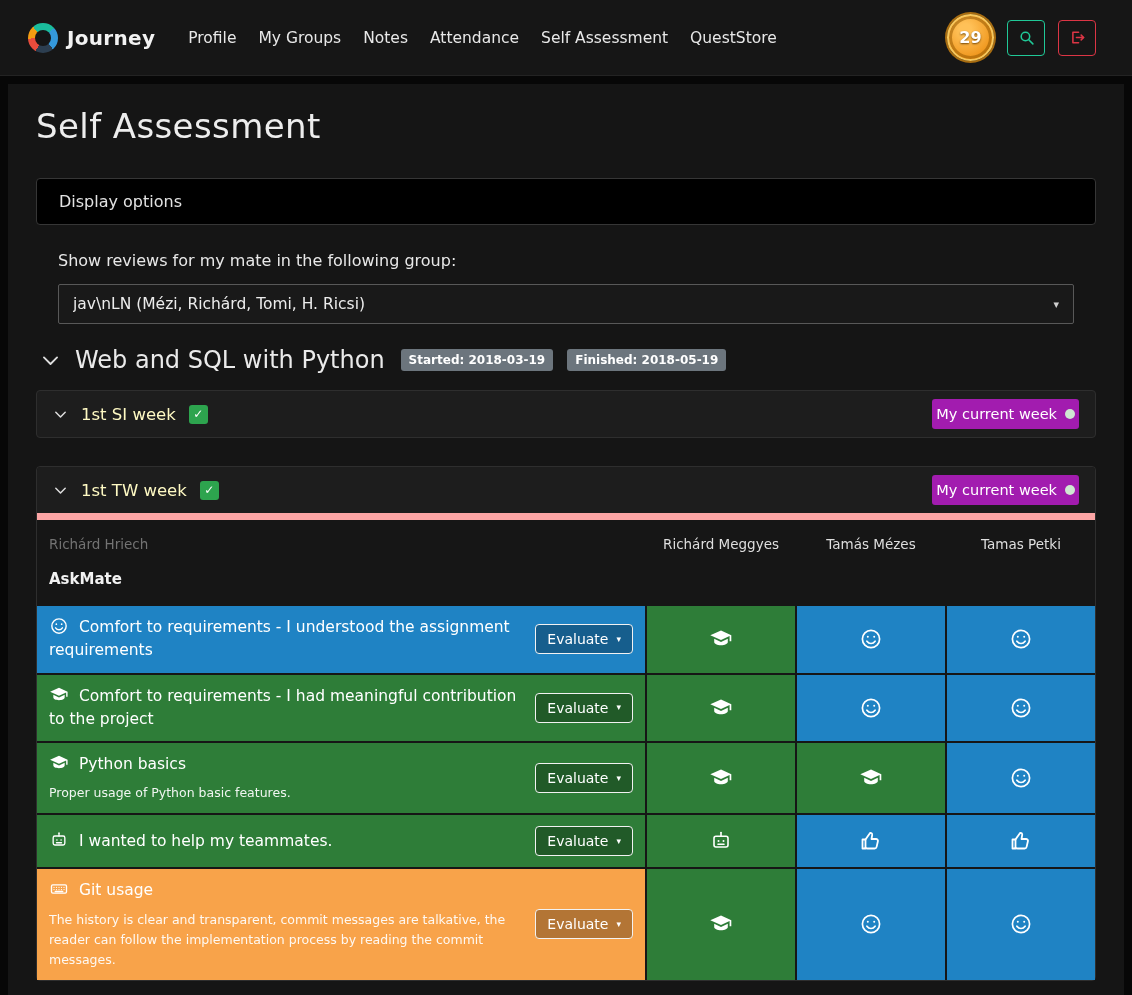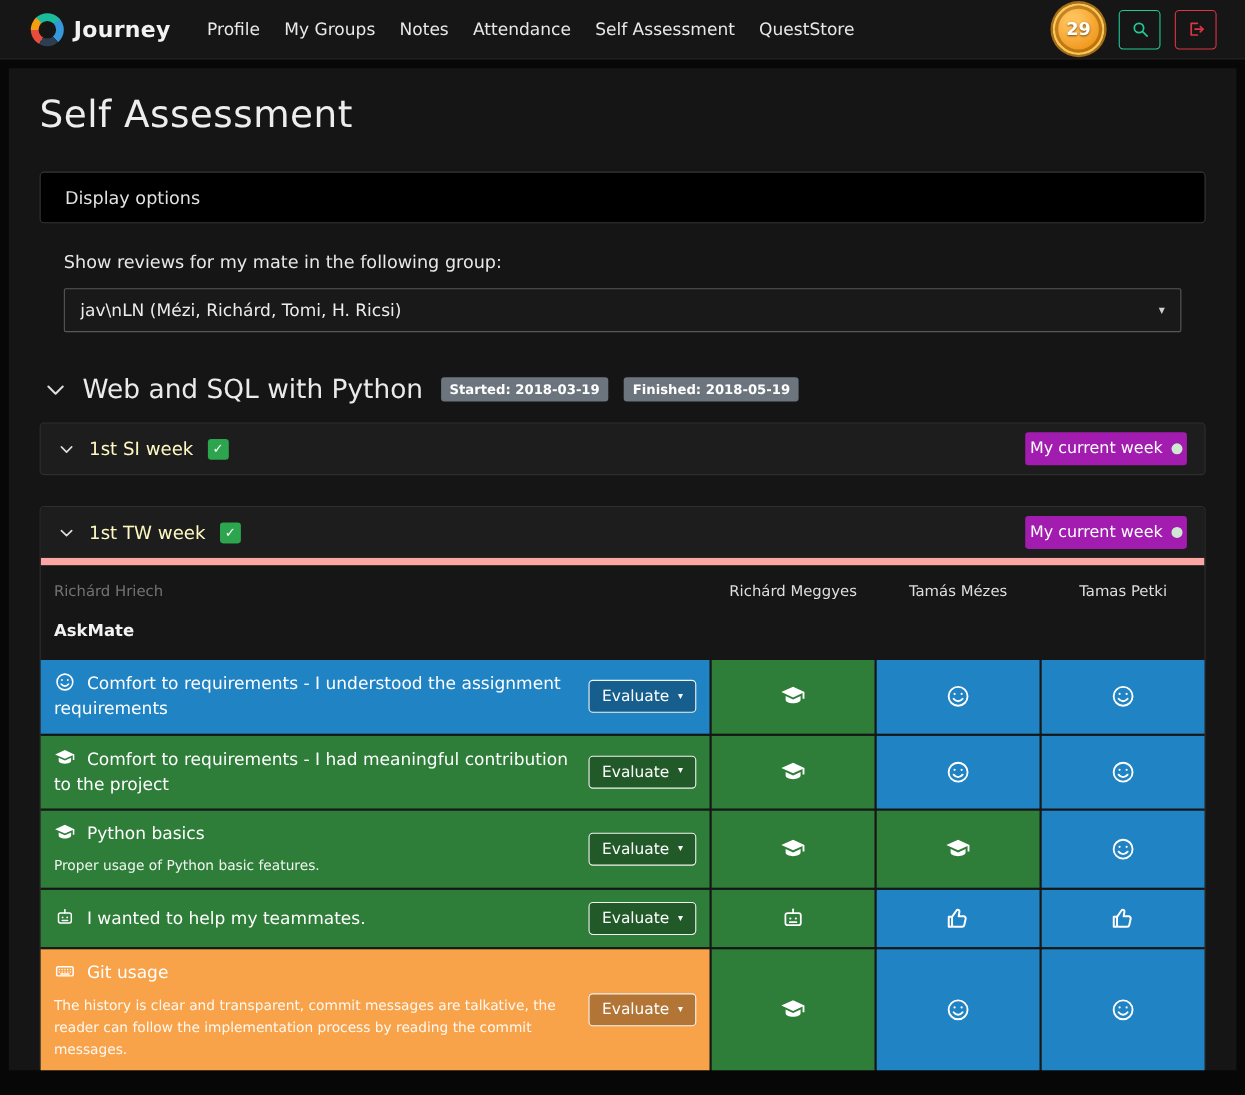--- a/index.html
+++ b/index.html
@@ -5,23 +5,23 @@
   * { box-sizing: border-box; margin: 0; padding: 0; }
   html, body {
     width: 1132px; height: 995px; overflow: hidden;
     background: #070707;
     font-family: "DejaVu Sans", "Liberation Sans", sans-serif;
     color: #e6e6e6;
   }
   
   .navbar {
     display: flex; align-items: center;
-    height: 54px; background: #161616;
+    height: 76px; background: #161616;
     border-bottom: 1px solid #232323;
-    padding: 0 26px 0 28px;
+    padding: 0 36px 0 28px;
   }
   .brand { display: flex; align-items: center; gap: 9px; margin-right: 22px; cursor: pointer; }
   .logo {
     width: 30px; height: 30px; border-radius: 50%; position: relative;
     background: conic-gradient(from 210deg, #e74c3c 0 16%, #f39c12 16% 30%, #1abc9c 30% 55%, #3498db 55% 80%, #2c3e50 80% 100%);
   }
   .logo::after { content:""; position:absolute; inset:7px; background:#161616; border-radius:50%; }
   .brand-name { font-size: 20px; font-weight: 600; color: #f2f2f2; letter-spacing: .3px; }
   .nav-links { display: flex; align-items: center; }
   .nav-link { color: #e8e8e8; font-size: 15.5px; padding: 8px 11px; cursor: pointer; white-space: nowrap; }
@@ -60,21 +60,21 @@
   select.group-select {
     width: 100%; appearance: none; -webkit-appearance: none;
     background: #191919; color: #ececec; border: 1px solid #585858;
     padding: 10px 14px; font-size: 15.5px; border-radius: 2px;
     font-family: inherit; cursor: pointer;
   }
   .select-caret { position: absolute; right: 15px; top: 50%; transform: translateY(-50%);
     color: #cfcfcf; font-size: 11px; pointer-events: none; }
 
   
-  .course-head { display: flex; align-items: center; gap: 14px; margin: 38px 0 16px; padding-left: 4px; }
+  .course-head { display: flex; align-items: center; gap: 14px; margin: 22px 0 16px; padding-left: 4px; }
   .chev { color: #dddddd; display: inline-flex; cursor: pointer; }
   .chev.lg svg { width: 21px; height: 21px; }
   .chev.sm svg { width: 15px; height: 15px; }
   .course-title { font-size: 24px; font-weight: 500; color: #eaeaea; margin-right: 2px; }
   .badge {
     background: #6c757d; color: #fff; font-size: 12px; font-weight: 700;
     padding: 4px 8px; border-radius: 3px; white-space: nowrap;
   }
 
   

